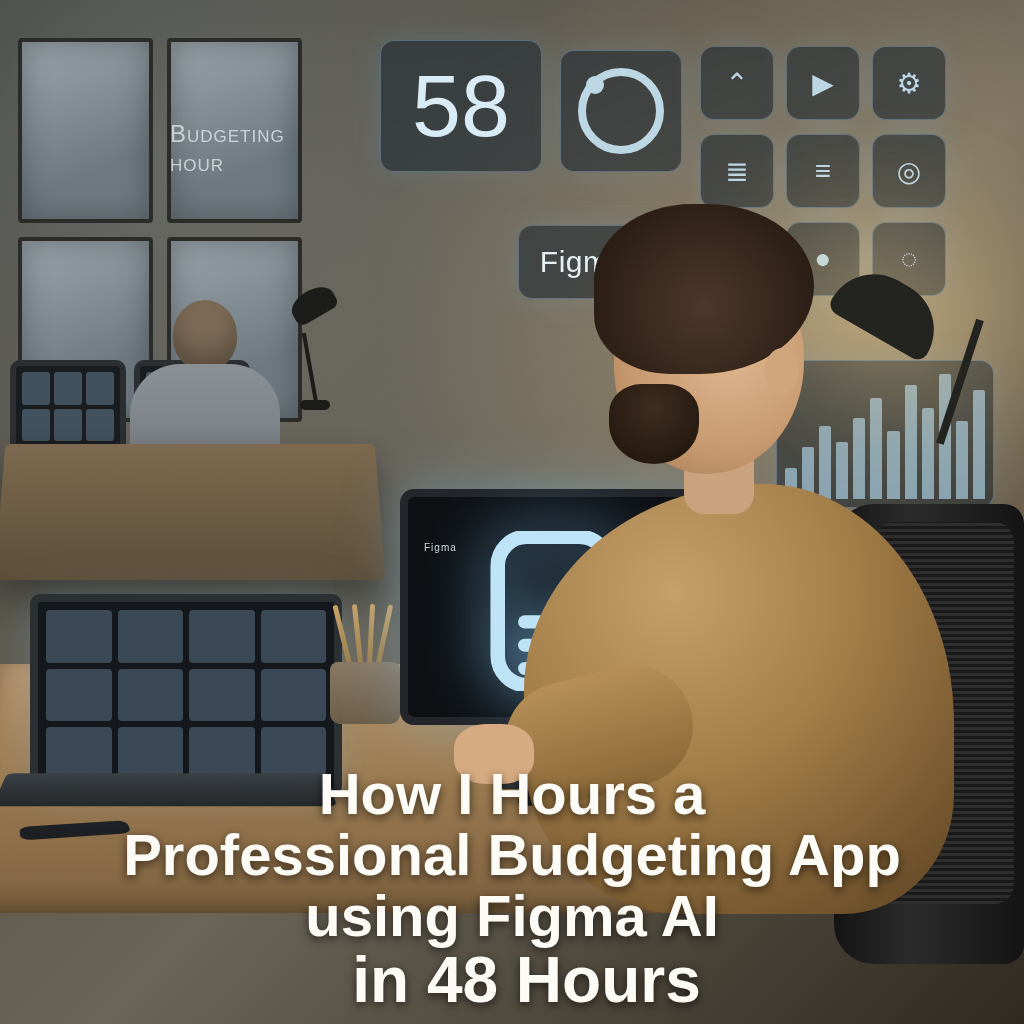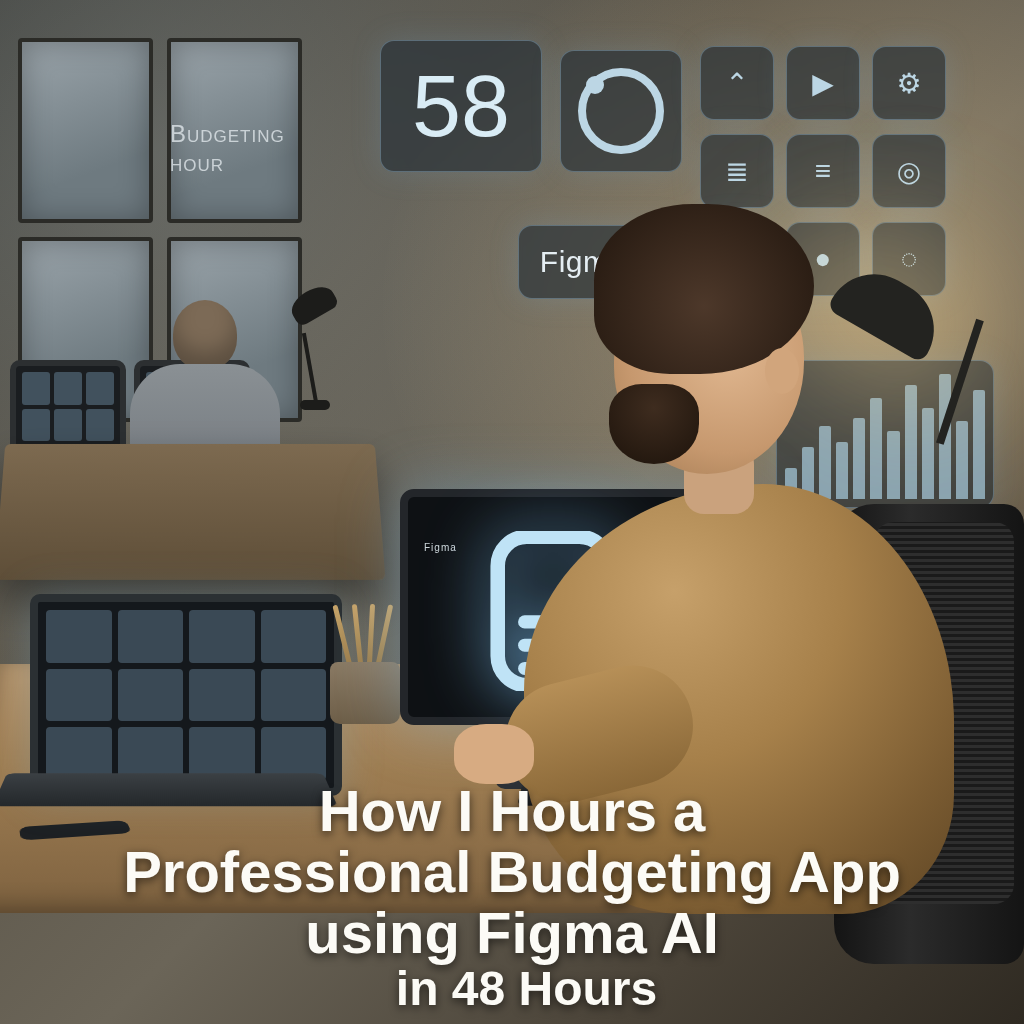--- a/index.html
+++ b/index.html
@@ -81,21 +81,21 @@
   .person .beard{position:absolute;bottom:450px;right:255px;width:90px;height:80px;background:radial-gradient(circle at 50% 30%,#3e2c1f,#1d130b);border-radius:40% 40% 55% 55%;}
   .person .arm{position:absolute;bottom:120px;right:260px;width:190px;height:120px;background:linear-gradient(#b68f57,#8a6838);border-radius:60px;transform:rotate(-14deg);}
   .person .hand{position:absolute;bottom:130px;right:420px;width:80px;height:60px;background:#d7ab82;border-radius:40%;}
   .chair{position:absolute;right:0;bottom:60px;width:190px;height:460px;background:linear-gradient(90deg,#141414,#2b2b2b 40%,#141414);border-radius:40px 20px 20px 40px;z-index:19;}
   .chair .mesh{position:absolute;inset:18px 10px 60px 40px;background:repeating-linear-gradient(0deg,#2e2e2e 0 3px,#1a1a1a 3px 6px);border-radius:20px;}
   
   .headline{position:absolute;left:0;right:0;bottom:10px;text-align:center;color:#fcfbf6;font-weight:700;text-shadow:0 3px 10px rgba(0,0,0,0.6);z-index:40;line-height:1.05;}
   .headline .l1{font-size:58px;}
   .headline .l2{font-size:58px;}
   .headline .l3{font-size:58px;}
-  .headline .l4{font-size:48px;padding-left:29px;}
+  .headline .l4{font-size:64px;padding-left:29px;}
   
   .phone{position:absolute;left:20px;bottom:180px;width:110px;height:28px;background:#1d2023;border-radius:10px;transform:perspective(600px) rotateX(62deg) rotateZ(-8deg);}
 </style>
 </head>
 <body>
 
 <div class="scene">
 
   <div class="window">
     <div class="pane"></div>

